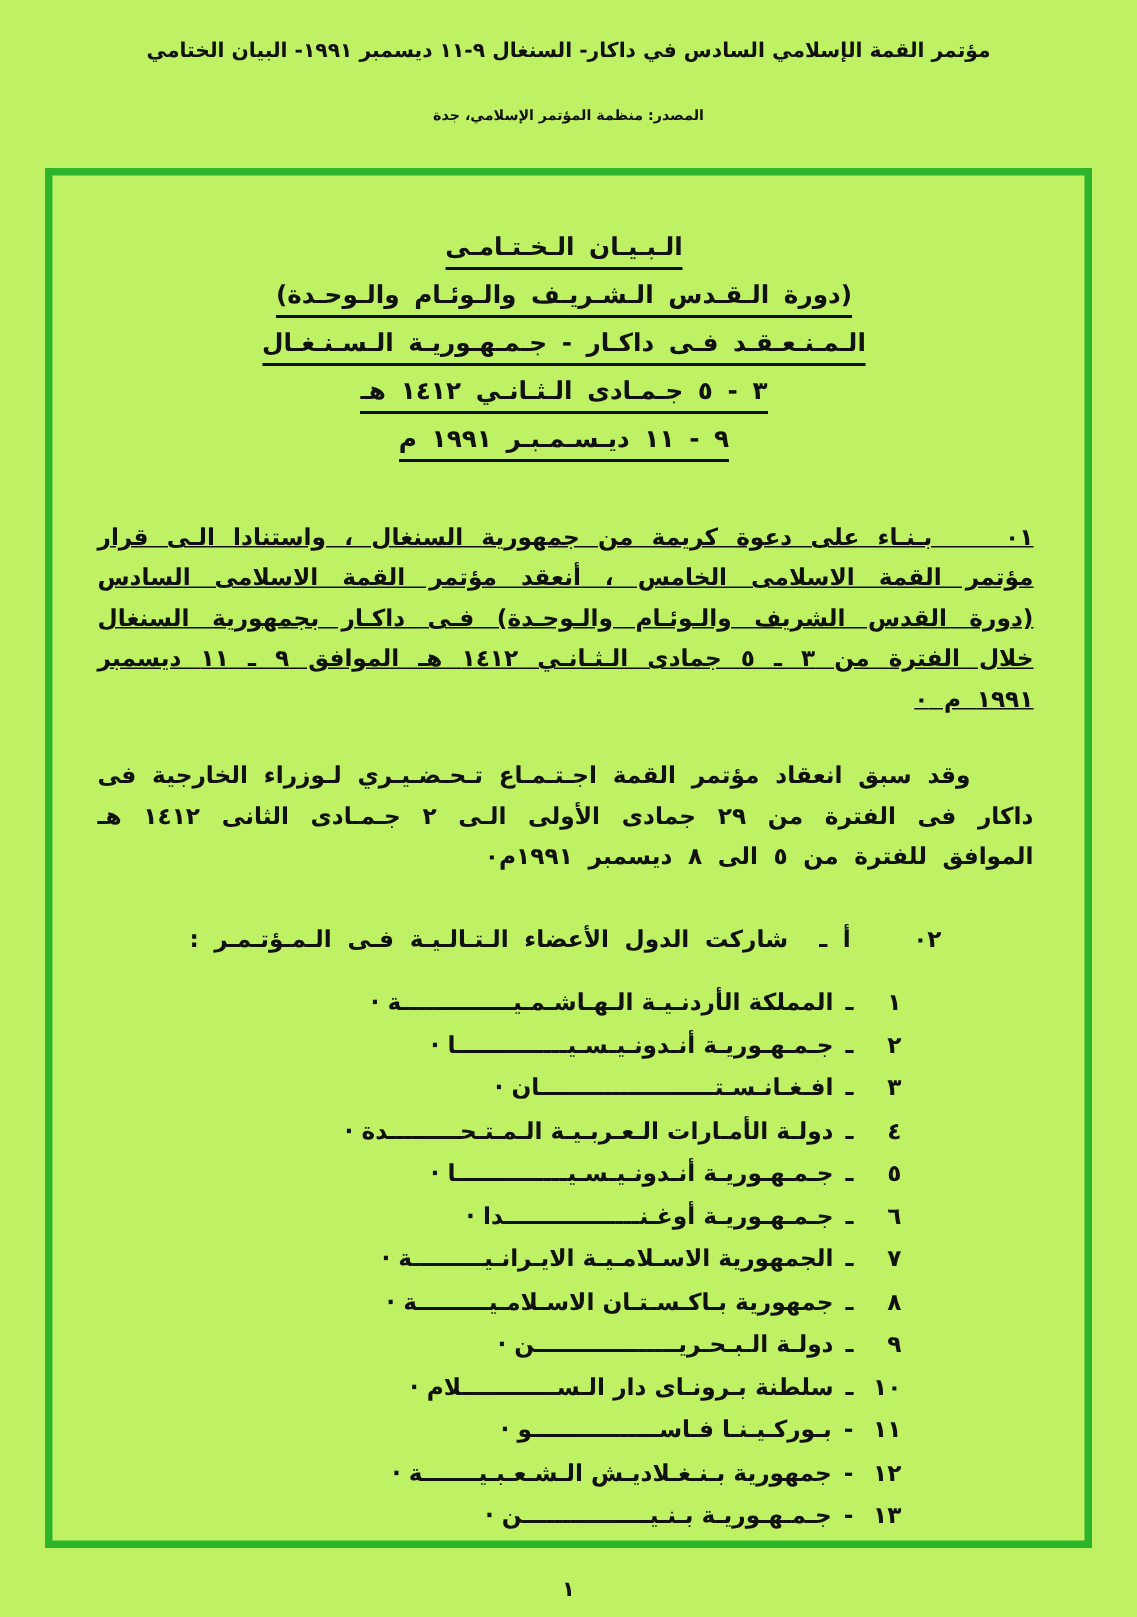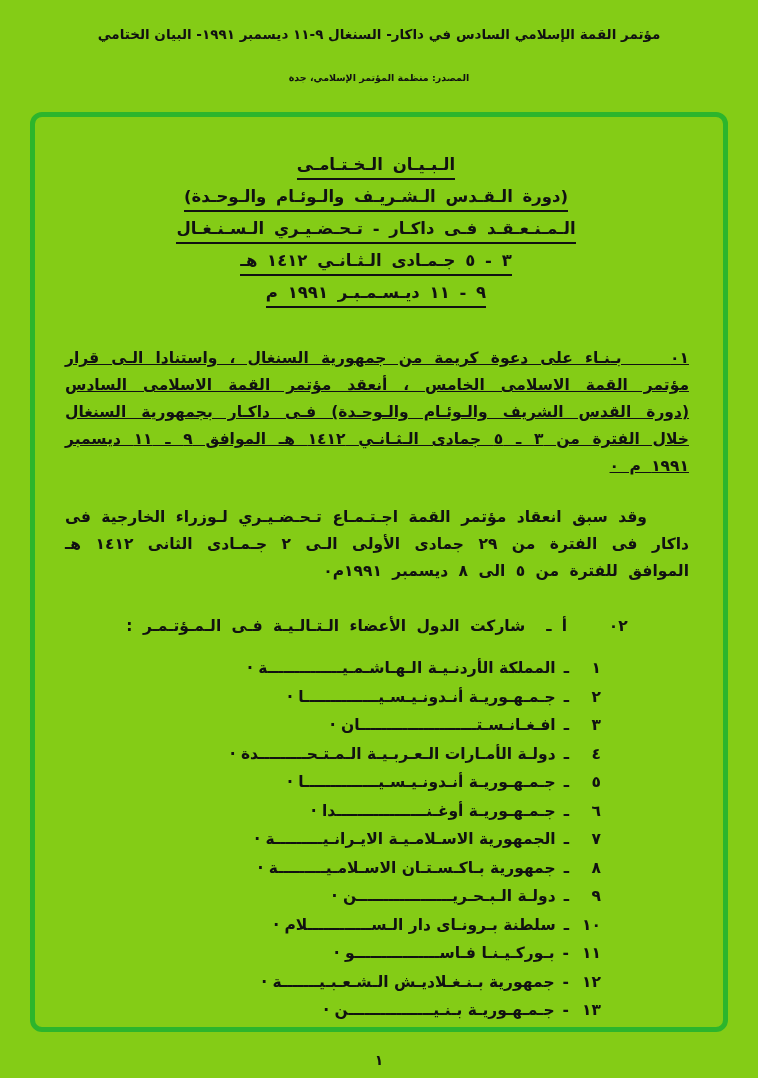--- a/index.html
+++ b/index.html
@@ -5,21 +5,21 @@
   html, body {
     margin: 0;
     padding: 0;
     background: #ffffff;
     font-family: "DejaVu Sans", sans-serif;
   }
   .page {
     position: relative;
     width: 758px;
     height: 1078px;
-    background: #84cc16;
+    background: #bef264;
     overflow: hidden;
     direction: rtl;
     color: #111111;
   }
   .top-header {
     position: absolute;
     top: 26px;
     left: 0;
     right: 0;
     text-align: center;
@@ -34,21 +34,21 @@
     font-size: 9.5px;
     font-weight: 700;
   }
   .frame {
     position: absolute;
     left: 30px;
     right: 30px;
     top: 112px;
     bottom: 46px;
     border: 5px solid #2cb52c;
-    border-radius: 12px;
+    border-radius: 0;
     box-sizing: border-box;
     padding: 34px 30px 20px 24px;
     overflow: hidden;
   }
   .doc-title {
     text-align: center;
     margin-top: 4px;
   }
   .doc-title .t-line {
     display: inline-block;
@@ -116,21 +116,21 @@
   <div class="top-header">
     <div class="line1">مؤتمر القمة الإسلامي السادس في داكار- السنغال ٩-١١ ديسمبر ١٩٩١- البيان الختامي</div>
     <div class="line2">المصدر: منظمة المؤتمر الإسلامي، جدة</div>
   </div>
 
   <div class="frame">
 
     <div class="doc-title">
       <div class="t-row"><span class="t-line">الـبـيـان الـخـتـامـى</span></div>
       <div class="t-row"><span class="t-line">(دورة الـقـدس الـشـريـف والـوئـام والـوحـدة)</span></div>
-      <div class="t-row"><span class="t-line">الـمـنـعـقـد فـى داكـار - تـحـضـيـري الـسـنـغـال</span></div>
+      <div class="t-row"><span class="t-line">الـمـنـعـقـد فـى داكـار - جـمـهـوريـة الـسـنـغـال</span></div>
       <div class="t-row"><span class="t-line">٣ - ٥ جـمـادى الـثـانـي ١٤١٢ هـ</span></div>
       <div class="t-row"><span class="t-line">٩ - ١١ ديـسـمـبـر ١٩٩١ م</span></div>
     </div>
 
     <p class="para p1">٠١&nbsp;&nbsp;&nbsp;&nbsp;بـنـاء على دعوة كريمة من جمهورية السنغال ، واستنادا الـى قرار مؤتمر القمة الاسلامى الخامس ، أنعقد مؤتمر القمة الاسلامى السادس (دورة القدس الشريف والـوئـام والـوحـدة) فـى داكـار بجمهورية السنغال خلال الفترة من ٣ ـ ٥ جمادى الـثـانـي ١٤١٢ هـ الموافق ٩ ـ ١١ ديسمبر ١٩٩١ م ٠</p>
 
     <p class="para p2">وقد سبق انعقاد مؤتمر القمة اجـتـمـاع تـحـضـيـري لـوزراء الخارجية فى داكار فى الفترة من ٢٩ جمادى الأولى الـى ٢ جـمـادى الثانى ١٤١٢ هـ الموافق للفترة من ٥ الى ٨ ديسمبر ١٩٩١م٠</p>
 
     <p class="para p3">٠٢&nbsp;&nbsp;&nbsp;&nbsp;أ ـ&nbsp;&nbsp;شاركت الدول الأعضاء الـتـالـيـة فـى الـمـؤتـمـر :</p>
 

